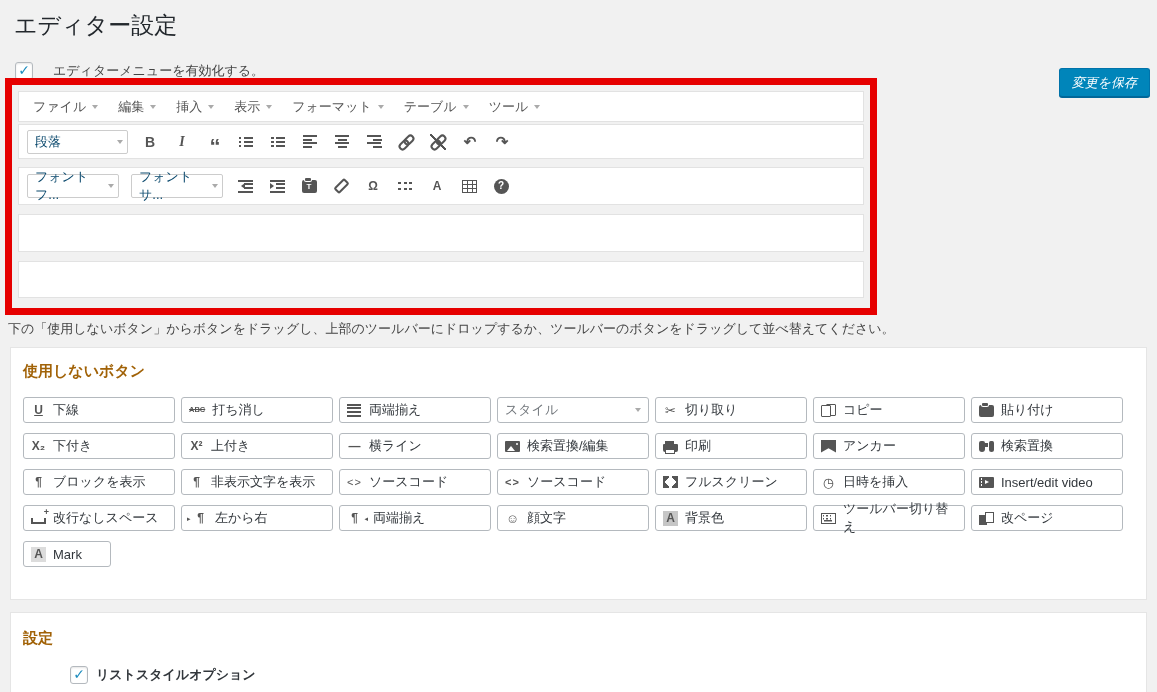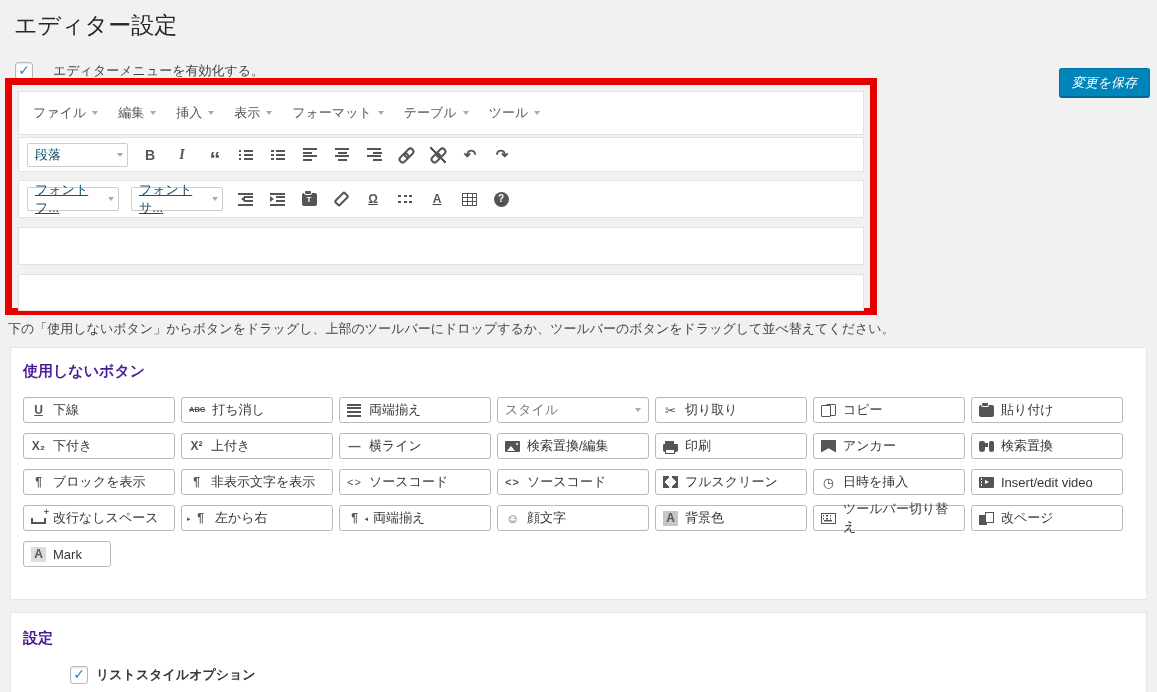--- a/index.html
+++ b/index.html
@@ -14,39 +14,39 @@
   .wp-check::after{content:"✓";color:#1e8cbe;font-size:14px;font-weight:700;line-height:1;margin-top:-2px;}
 
   .save-btn{position:absolute;top:68px;right:7px;height:29px;padding:0 12px;background:#0085ba;
             border:1px solid #0073aa;border-bottom-color:#006799;border-radius:3px;color:#fff;font-size:13px;
             box-shadow:0 1px 0 #006799;cursor:pointer;font-family:inherit;font-style:italic;}
 
   
   .red-box{position:absolute;left:5px;top:78px;width:872px;height:237px;box-sizing:border-box;
            border:7px solid #e60000;background:#f1f1f1;padding:6px 6px 0;z-index:2;}
   .erow{background:#fff;border:1px solid #e2e2e2;box-sizing:border-box;}
-  .menubar{height:44px;margin-bottom:2px;display:flex;align-items:center;padding:0 4px;}
+  .menubar{height:31px;margin-bottom:2px;display:flex;align-items:center;padding:0 4px;}
   .menu-item{display:flex;align-items:center;gap:6px;padding:0 10px;color:#555;cursor:pointer;height:100%;}
   .caret{width:0;height:0;border-left:3.5px solid transparent;border-right:3.5px solid transparent;
          border-top:4px solid #aaa;display:inline-block;flex:none;}
   .toolbar{display:flex;align-items:center;gap:12px;padding:0 8px;}
   .toolbar1{height:35px;margin-bottom:8px;}
-  .toolbar2{height:38px;margin-bottom:9px;text-decoration:underline;}
+  .toolbar2{height:38px;margin-bottom:9px;}
   .tsel{height:24px;border:1px solid #ccc;border-radius:2px;background:#fff;display:flex;align-items:center;
         justify-content:space-between;padding:0 4px 0 7px;color:#0c4a6e;box-sizing:border-box;cursor:pointer;flex:none;}
   .tbtn{background:none;border:none;padding:0;width:20px;height:22px;display:flex;align-items:center;
         justify-content:center;cursor:pointer;flex:none;}
   .empty1{height:38px;margin-bottom:9px;}
   .empty2{height:37px;}
 
   .hint{position:absolute;left:8px;top:320px;color:#444;}
 
   .panel{position:absolute;left:10px;width:1137px;background:#fff;border:1px solid #e5e5e5;box-sizing:border-box;}
   #unused-panel{top:347px;height:253px;padding:14px 12px;}
-  .panel h2{margin:0 0 16px;font-size:15px;font-weight:700;color:#4c1d95;}
+  .panel h2{margin:0 0 16px;font-size:15px;font-weight:700;color:#a16207;}
   .ugrid{display:grid;grid-template-columns:repeat(7,152px);gap:10px 6px;}
   .ubtn{height:26px;background:#fff;border:1px solid #b4b9be;border-radius:3px;display:flex;align-items:center;
         gap:7px;padding:0 7px;color:#32373c;box-sizing:border-box;cursor:move;}
   .ubtn.usel{color:#72777c;}
   .ubtn.usel .ulabel{flex:1;}
   .ubtn[data-key="mark"]{width:88px;}
 
   #settings-panel{top:612px;height:130px;padding:16px 12px;}
   #settings-panel h2{margin:0 0 18px;}
   .set-check-row{display:flex;align-items:center;gap:8px;font-weight:700;color:#32373c;margin-bottom:7px;padding-left:47px;}

